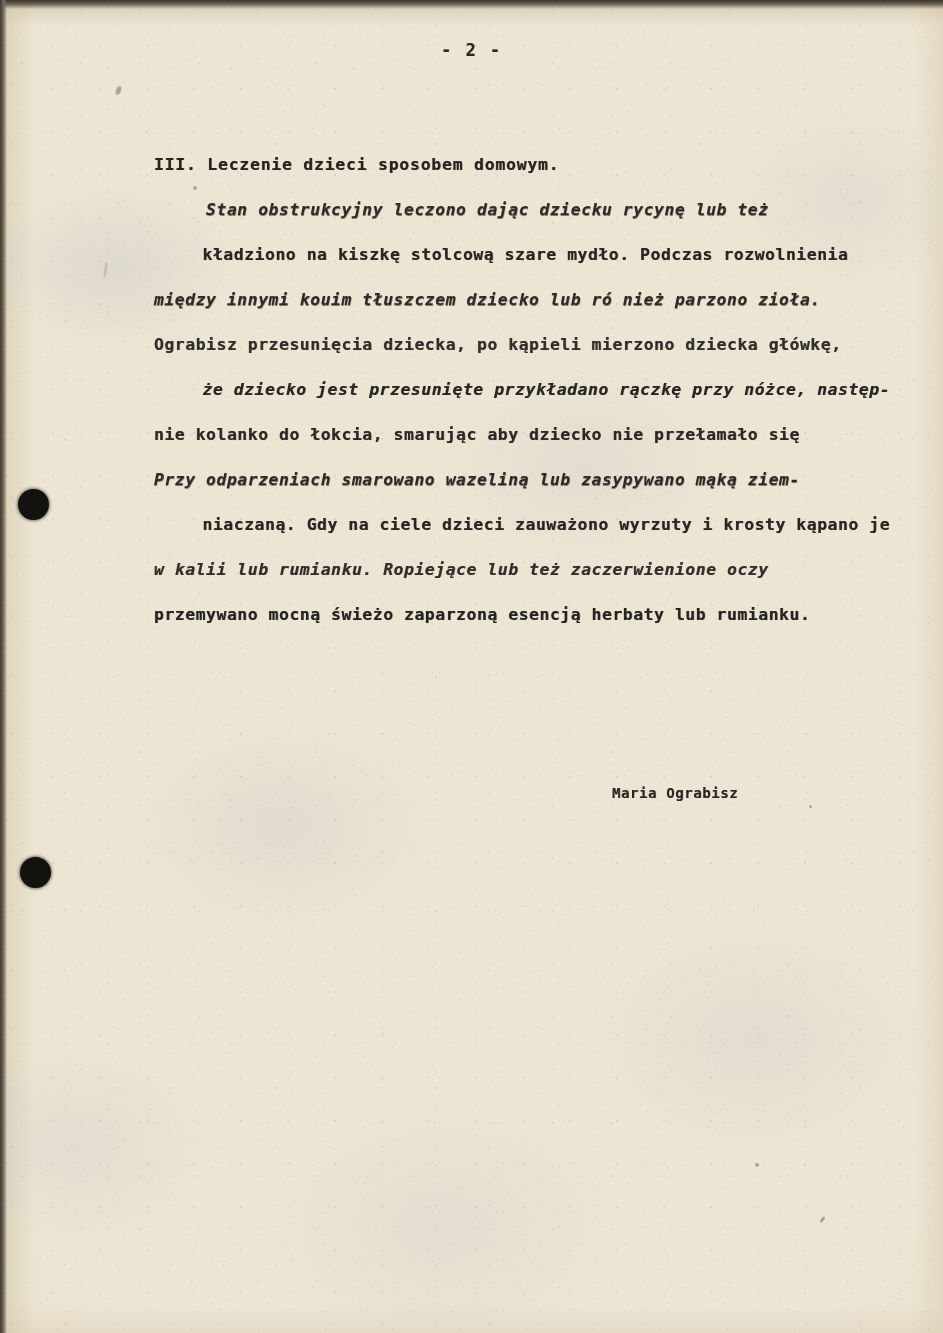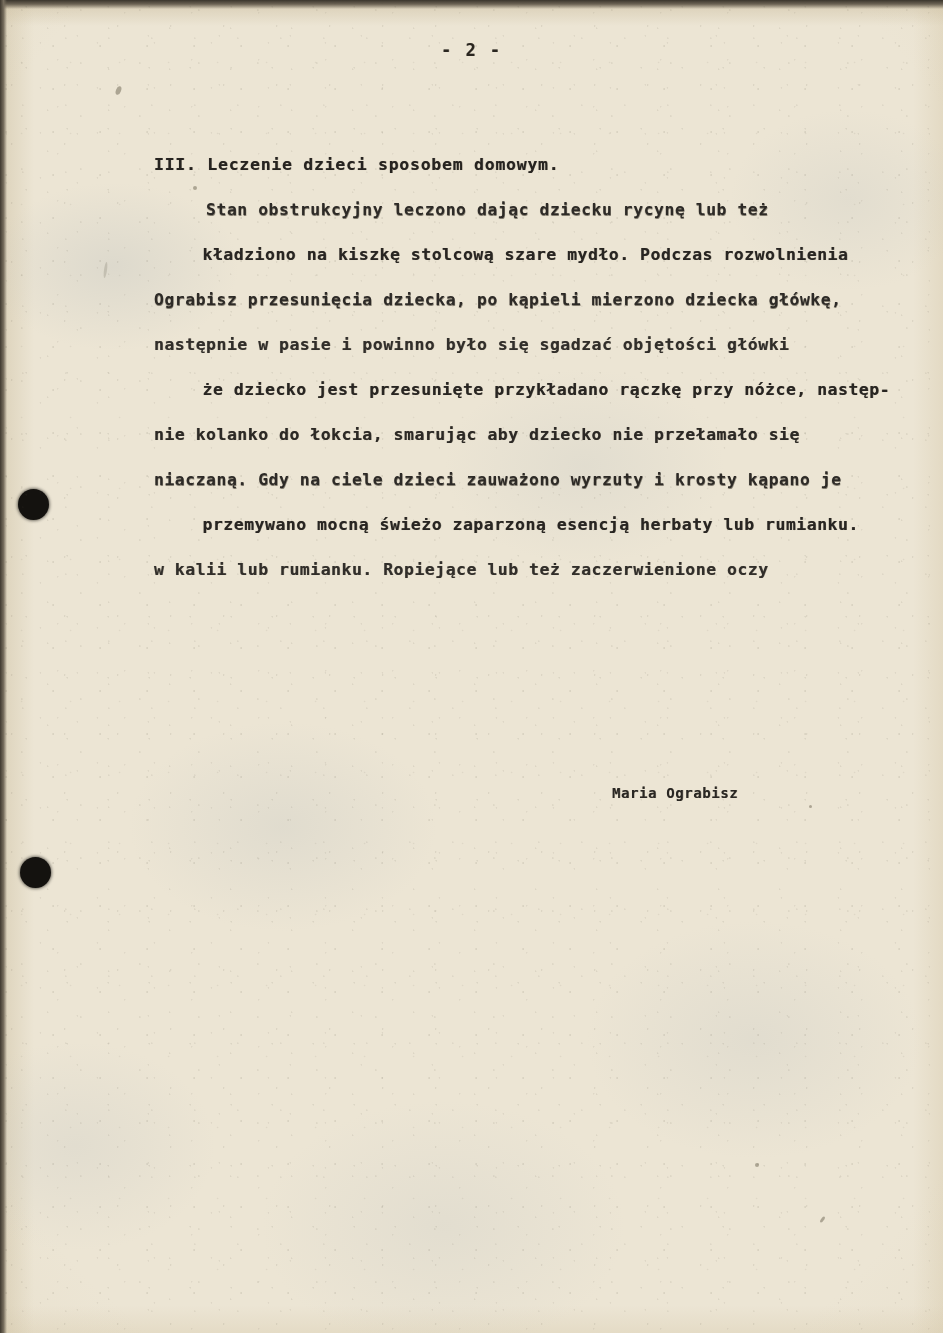--- a/index.html
+++ b/index.html
@@ -113,21 +113,21 @@
     text-shadow:
       0.45px 0.35px 0.5px rgba(70,64,52,0.55),
       -0.3px 0.2px 0.7px rgba(90,84,70,0.30);
   }
 
   .typed-line.heading {
     letter-spacing: 0.8px;
   }
 
   
-  .typed-line:nth-child(2n)   { opacity: 0.96; transform: translateY(0.4px); }
+  .typed-line:nth-child(2n)   { opacity: 0.96; transform: translateY(0.4px); font-style: italic; }
   .typed-line:nth-child(3n)   { opacity: 0.99; transform: translateX(0.5px); margin-left: 48px; }
   .typed-line:nth-child(5n)   { opacity: 0.94; transform: translateY(-0.3px); }
   .typed-line:nth-child(7n)   { opacity: 0.97; }
 
   #signature {
     position: absolute;
     left: 612px;
     top: 785px;
     font-size: 14px;
     font-weight: bold;
@@ -162,25 +162,26 @@
   <div class="stray" style="left:809px; top:805px; width:3px; height:3px;"></div>
   <div class="stray" style="left:755px; top:1163px; width:4px; height:4px;"></div>
   <div class="stray" style="left:821px; top:1216px; width:3px; height:7px; transform:rotate(35deg);"></div>
 
   <div id="page-number">- 2 -</div>
 
   <div id="body-block">
     <div class="typed-line heading">III. Leczenie dzieci sposobem domowym.</div>
     <div class="typed-line">     Stan obstrukcyjny leczono dając dziecku rycynę lub też</div>
     <div class="typed-line">kładziono na kiszkę stolcową szare mydło. Podczas rozwolnienia</div>
+    <div class="typed-line">między innymi kouim tłuszczem dziecko lub ró nież parzono zioła.</div>
     <div class="typed-line">Ograbisz przesunięcia dziecka, po kąpieli mierzono dziecka główkę,</div>
-    <div class="typed-line">następnie w pasie i powinno było się sgadzać objętości główki</div>
     <div class="typed-line">że dziecko jest przesunięte przykładano rączkę przy nóżce, następ-</div>
     <div class="typed-line">nie kolanko do łokcia, smarując aby dziecko nie przełamało się</div>
+    <div class="typed-line">Przy odparzeniach smarowano wazeliną lub zasypywano mąką ziem-</div>
     <div class="typed-line">niaczaną. Gdy na ciele dzieci zauważono wyrzuty i krosty kąpano je</div>
+    <div class="typed-line">w kalii lub rumianku. Ropiejące lub też zaczerwienione oczy</div>
     <div class="typed-line">przemywano mocną świeżo zaparzoną esencją herbaty lub rumianku.</div>
-    <div class="typed-line">w kalii lub rumianku. Ropiejące lub też zaczerwienione oczy</div>
   </div>
 
   <div id="signature">Maria Ograbisz</div>
 
   <div id="grain"></div>
 </div>
 
 </body></html>

